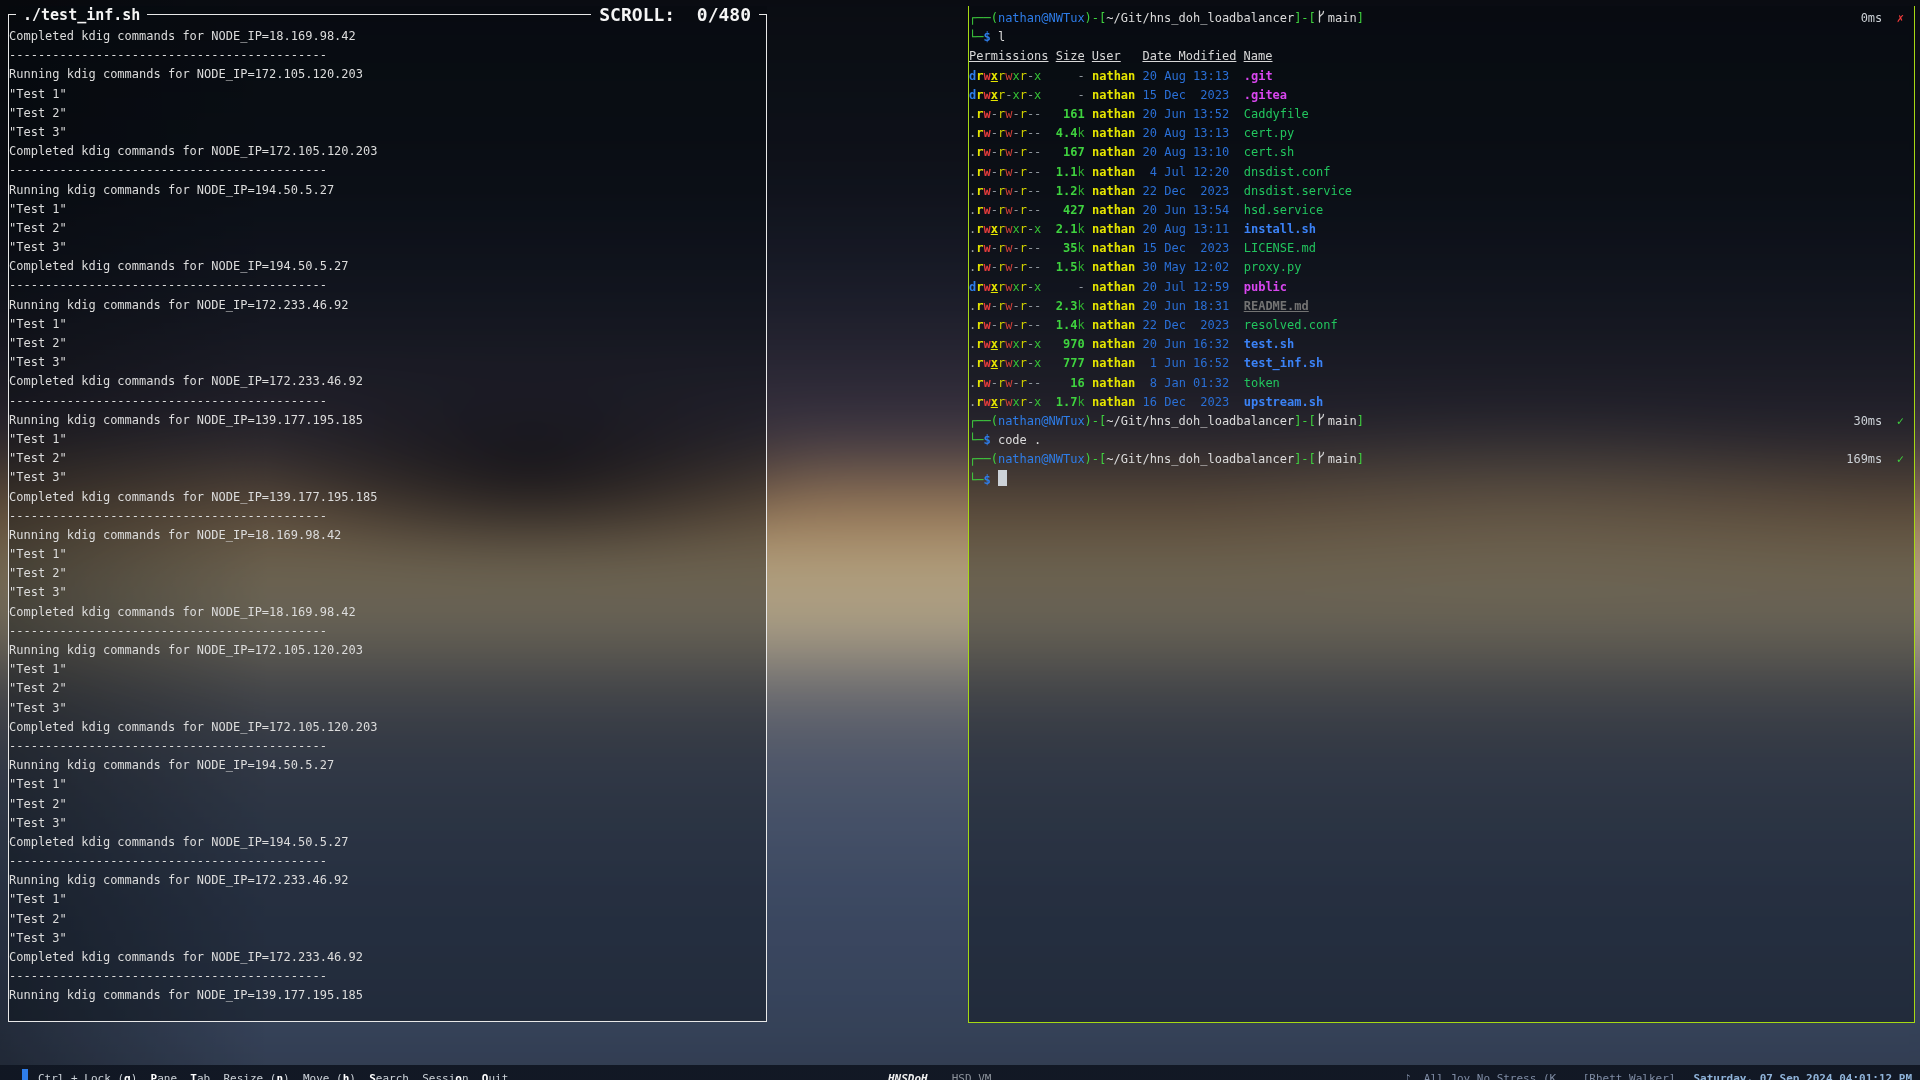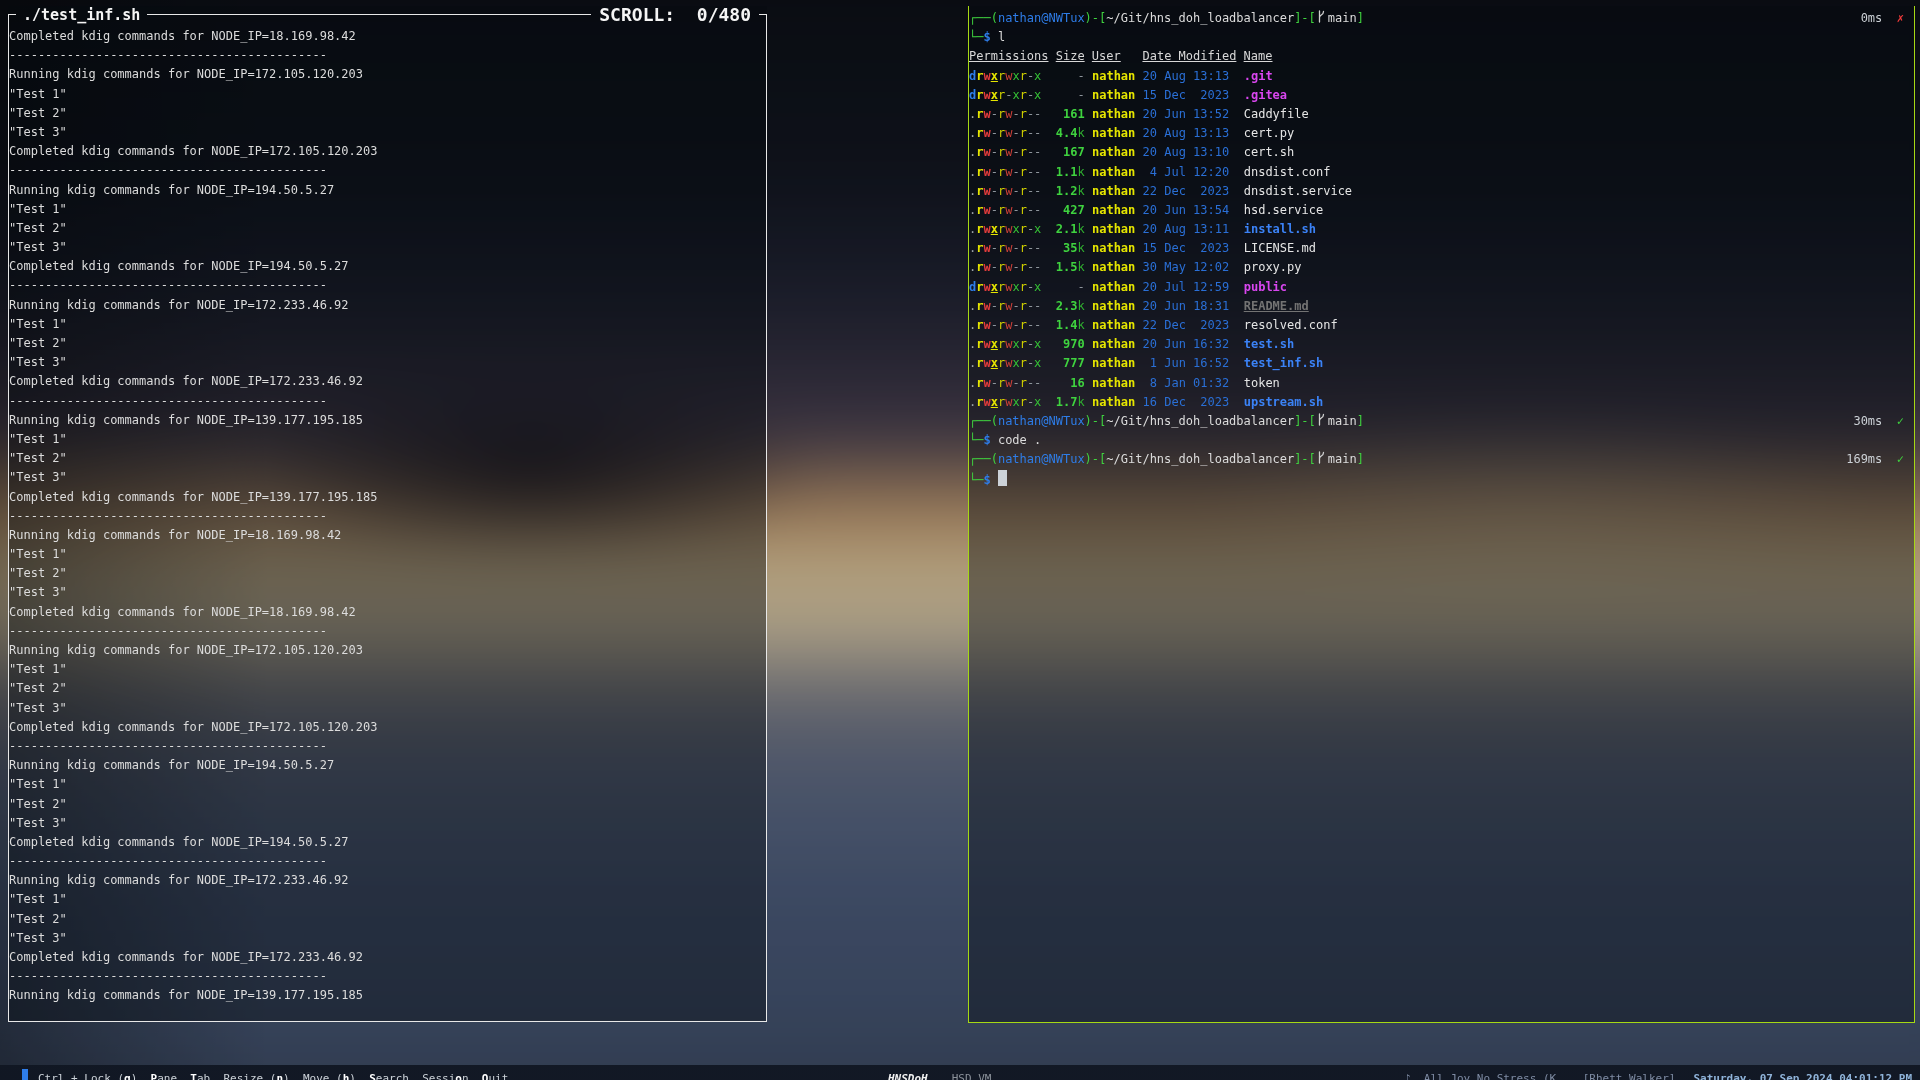--- a/index.html
+++ b/index.html
@@ -50,21 +50,21 @@
   .c-x1{color:#e5e500;font-weight:bold;text-decoration:underline;}
   .c-r{color:#cfcf00;}
   .c-w{color:#d04038;}
   .c-x{color:#35c135;}
   .sz{color:#3fd33f;font-weight:bold;}
   .szu{color:#2fae2f;}
   .usr{color:#e5e500;font-weight:bold;}
   .dt{color:#2a6fd6;}
   .n-dir{color:#d946ef;font-weight:bold;}
   .n-exec{color:#3b82f6;font-weight:bold;}
-  .n-file{color:#e5e5e5;}
+  .n-file{color:#22c55e;}
   .n-readme{color:#737373;font-weight:bold;text-decoration:underline;text-align:right;}
   .cmd-info{position:absolute;right:10px;top:0;color:#ccd1d6;}
   .mark-ok{color:#3fd33f;font-weight:bold;}
   .mark-fail{color:#f03a3a;font-weight:bold;}
   .cursor{display:inline-block;width:9px;height:16px;background:#ccd2d8;vertical-align:-2px;}
   .branch-svg{display:inline-block;vertical-align:-2px;margin-right:1px;}
 
   
   .statusbar{position:absolute;left:0;right:0;top:1065px;height:52px;
     background:linear-gradient(180deg, rgba(16,22,34,0.94) 0%, rgba(16,22,34,0.94) 58%, rgba(9,12,18,0.97) 62%, rgba(9,12,18,0.97) 100%);

